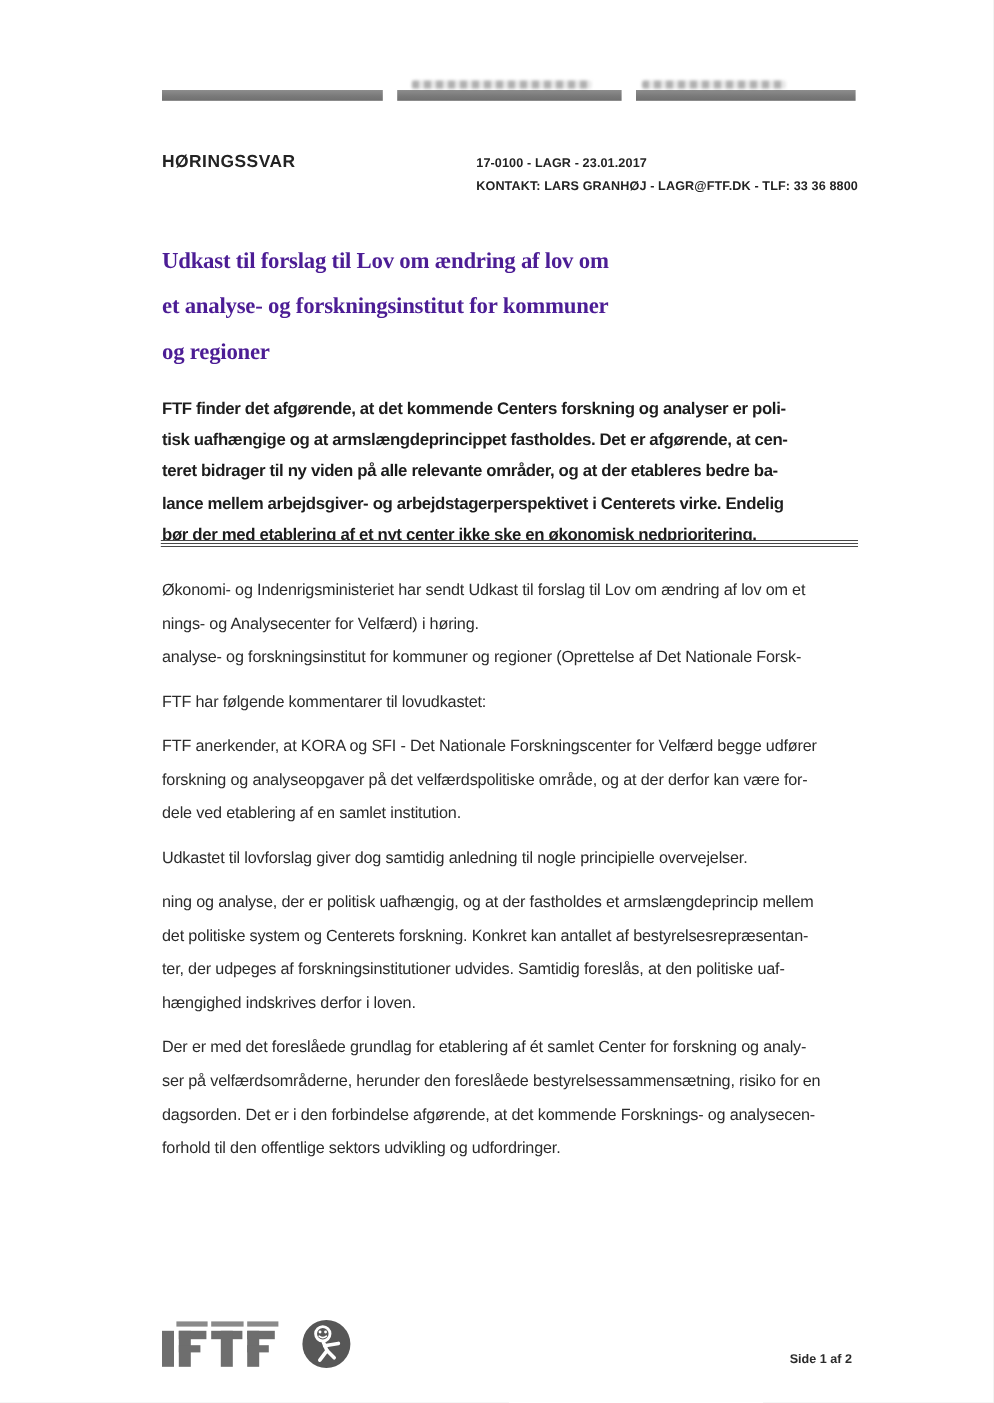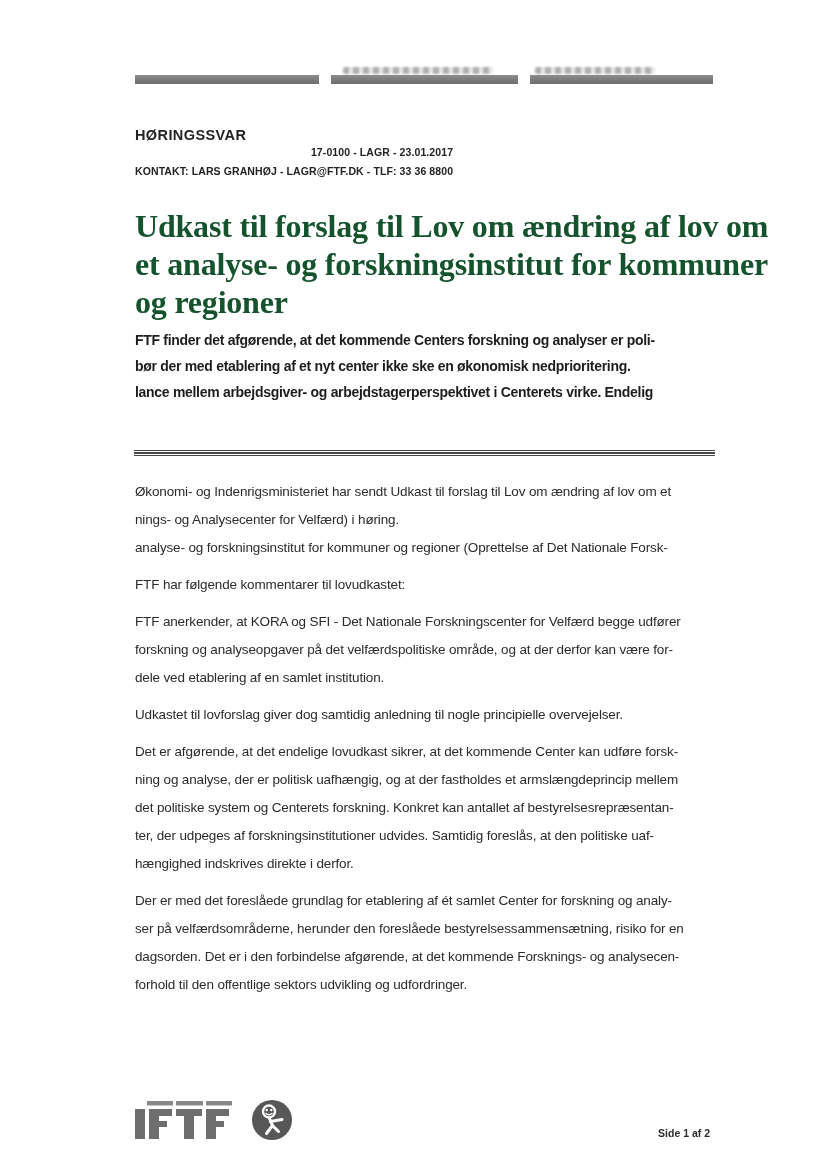--- a/index.html
+++ b/index.html
@@ -17,28 +17,28 @@
   .top-bars{position:absolute;left:135px;top:75px;width:580px;display:flex;gap:12px;}
   .scan-bar{height:9px;background:linear-gradient(to bottom,#8d8d8d 0,#7a7a7a 55%,#6f6f6f 100%);flex:0 0 auto;}
   .scan-bar.b1{width:184px;}
   .scan-bar.b2{width:187px;}
   .scan-bar.b3{width:183px;}
   .smudge{position:absolute;top:-8px;height:7px;background:repeating-linear-gradient(to right,rgba(110,110,110,.55) 0 6px,rgba(160,160,160,.25) 6px 10px);filter:blur(1.2px);border-radius:2px;}
   .smudge.s2{left:208px;width:150px;}
   .smudge.s3{left:400px;width:120px;}
 
   
-  .header{position:absolute;left:135px;top:127px;width:580px;display:flex;justify-content:space-between;align-items:flex-start;flex-direction:column;}
+  .header{position:absolute;left:135px;top:127px;width:580px;display:flex;justify-content:space-between;align-items:flex-start;}
   .doc-type{font-size:14.5px;font-weight:bold;letter-spacing:.4px;color:#232323;}
-  .header-meta{text-align:right;font-size:10.5px;font-weight:bold;line-height:19px;color:#232323;letter-spacing:.1px;}
+  .header-meta{font-size:10.5px;font-weight:bold;line-height:19px;color:#232323;letter-spacing:.1px;}
 
   
   .title{position:absolute;left:135px;top:186px;width:620px;
     font-family:"Liberation Serif", serif;font-weight:bold;
-    font-size:32px;line-height:38px;color:#14532d;letter-spacing:-.2px;}
+    font-size:19px;line-height:38px;color:#4c1d95;letter-spacing:-.2px;}
   .title div{white-space:nowrap;}
 
   
   .lead{position:absolute;left:135px;top:327px;width:600px;
     font-size:14px;font-weight:bold;line-height:26.2px;color:#1d1d1d;letter-spacing:-.3px;}
   .lead div{white-space:nowrap;}
 
   
   .divider{position:absolute;left:134px;top:450px;width:581px;height:7px;
     background:repeating-linear-gradient(to bottom,#474747 0 1.2px,#ffffff 1.2px 2.4px);}
@@ -76,22 +76,24 @@
   </div>
 
   <h1 class="title">
       <div>Udkast til forslag til Lov om ændring af lov om</div>
       <div>et analyse- og forskningsinstitut for kommuner</div>
       <div>og regioner</div>
     </h1>
 
   <div class="lead">
       <div>FTF finder det afgørende, at det kommende Centers forskning og analyser er poli-</div>
+      <div>tisk uafhængige og at armslængdeprincippet fastholdes. Det er afgørende, at cen-</div>
+      <div>teret bidrager til ny viden på alle relevante områder, og at der etableres bedre ba-</div>
+      <div>lance mellem arbejdsgiver- og arbejdstagerperspektivet i Centerets virke. Endelig</div>
       <div>bør der med etablering af et nyt center ikke ske en økonomisk nedprioritering.</div>
-      <div>lance mellem arbejdsgiver- og arbejdstagerperspektivet i Centerets virke. Endelig</div>
     </div>
 
   <div class="divider"></div>
 
   <div class="body-text">
     <div class="paragraph">
         <div>Økonomi- og Indenrigsministeriet har sendt Udkast til forslag til Lov om ændring af lov om et</div>
         <div>nings- og Analysecenter for Velfærd) i høring.</div>
         <div>analyse- og forskningsinstitut for kommuner og regioner (Oprettelse af Det Nationale Forsk-</div>
       </div>
@@ -100,25 +102,24 @@
       </div>
     <div class="paragraph">
         <div>FTF anerkender, at KORA og SFI - Det Nationale Forskningscenter for Velfærd begge udfører</div>
         <div>forskning og analyseopgaver på det velfærdspolitiske område, og at der derfor kan være for-</div>
         <div>dele ved etablering af en samlet institution.</div>
       </div>
     <div class="paragraph">
         <div>Udkastet til lovforslag giver dog samtidig anledning til nogle principielle overvejelser.</div>
       </div>
     <div class="paragraph">
-        <div>Det er afgørende, at det endelige lovudkast sikrer, at det kommende Center kan udføre forsk-</div>
         <div>ning og analyse, der er politisk uafhængig, og at der fastholdes et armslængdeprincip mellem</div>
         <div>det politiske system og Centerets forskning. Konkret kan antallet af bestyrelsesrepræsentan-</div>
         <div>ter, der udpeges af forskningsinstitutioner udvides. Samtidig foreslås, at den politiske uaf-</div>
-        <div>hængighed indskrives direkte i derfor.</div>
+        <div>hængighed indskrives derfor i loven.</div>
       </div>
     <div class="paragraph">
         <div>Der er med det foreslåede grundlag for etablering af ét samlet Center for forskning og analy-</div>
         <div>ser på velfærdsområderne, herunder den foreslåede bestyrelsessammensætning, risiko for en</div>
         <div>dagsorden. Det er i den forbindelse afgørende, at det kommende Forsknings- og analysecen-</div>
         <div>forhold til den offentlige sektors udvikling og udfordringer.</div>
       </div>
   </div>
 
   <div class="footer-logo">

